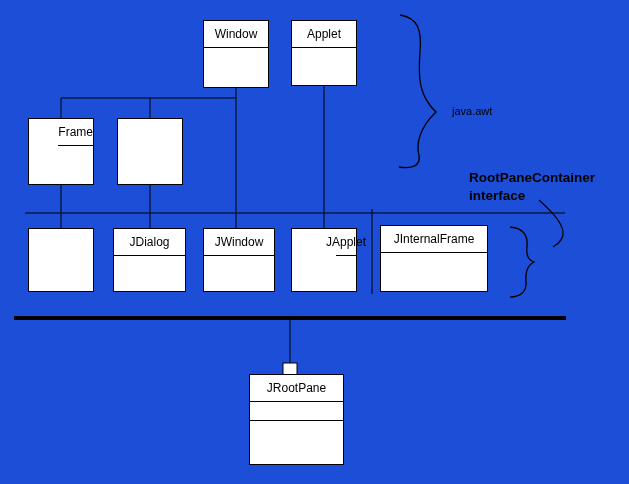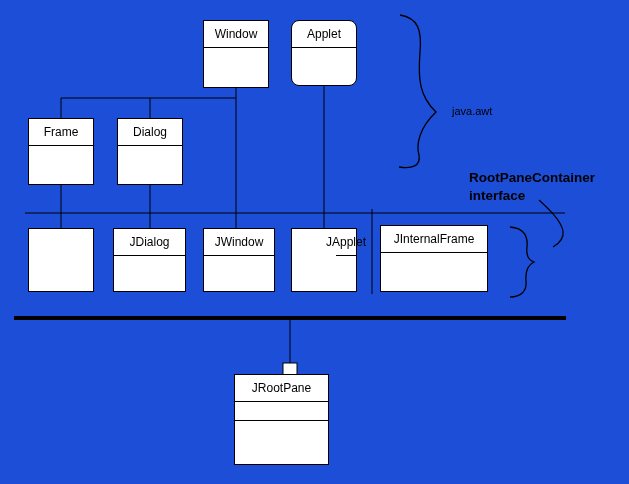--- a/index.html
+++ b/index.html
@@ -95,32 +95,31 @@
              C 528 265, 525 270, 526 281 C 527 291, 521 297, 510 297" fill="none" stroke="#000" stroke-width="1.3"></path>
 
     <path d="M 539 200 C 551 211, 561 221, 563 231 C 564 238, 560 243, 553 247" fill="none" stroke="#000" stroke-width="1.2"></path>
   </svg>
 
   <div class="class-box" style="left:203px; top:20px; width:66px; height:68px;">
     <div class="class-title">Window</div>
     <div class="class-body"></div>
   </div>
 
-  <div class="class-box" style="left:291px; top:20px; width:66px; height:66px;border-radius:8px;">
+  <div class="class-box" style="left:291px; top:20px; width:66px; height:66px;">
     <div class="class-title">Applet</div>
     <div class="class-body"></div>
   </div>
 
-  <div class="class-box" style="left:28px; top:118px; width:66px; height:67px;">
+  <div class="class-box" style="left:28px; top:118px; width:66px; height:67px;align-items:flex-end;">
     <div class="class-title">Frame</div>
     <div class="class-body"></div>
   </div>
 
   <div class="class-box" style="left:117px; top:118px; width:66px; height:67px;">
-    <div class="class-title">Dialog</div>
     <div class="class-body"></div>
   </div>
 
   <div class="class-box" style="left:28px; top:228px; width:66px; height:64px;">
     <div class="class-body"></div>
   </div>
 
   <div class="class-box" style="left:113px; top:228px; width:73px; height:64px;">
     <div class="class-title">JDialog</div>
     <div class="class-body"></div>
@@ -134,21 +133,21 @@
   <div class="class-box" style="left:291px; top:228px; width:66px; height:64px;padding-left:44px;">
     <div class="class-title">JApplet</div>
     <div class="class-body"></div>
   </div>
 
   <div class="class-box" style="left:380px; top:225px; width:108px; height:67px;">
     <div class="class-title">JInternalFrame</div>
     <div class="class-body"></div>
   </div>
 
-  <div class="class-box" style="left:234px; top:374px; width:95px; height:91px;">
+  <div class="class-box" style="left:249px; top:374px; width:95px; height:91px;">
     <div class="class-title">JRootPane</div>
     <div class="class-mid"></div>
     <div class="class-body"></div>
   </div>
 
   <div class="annotation" style="left:452px; top:105px;">java.awt</div>
 
   <div class="annotation bold" style="left:469px; top:169px;">RootPaneContainer</div>
   <div class="annotation bold" style="left:469px; top:187px;">interface</div>
 

